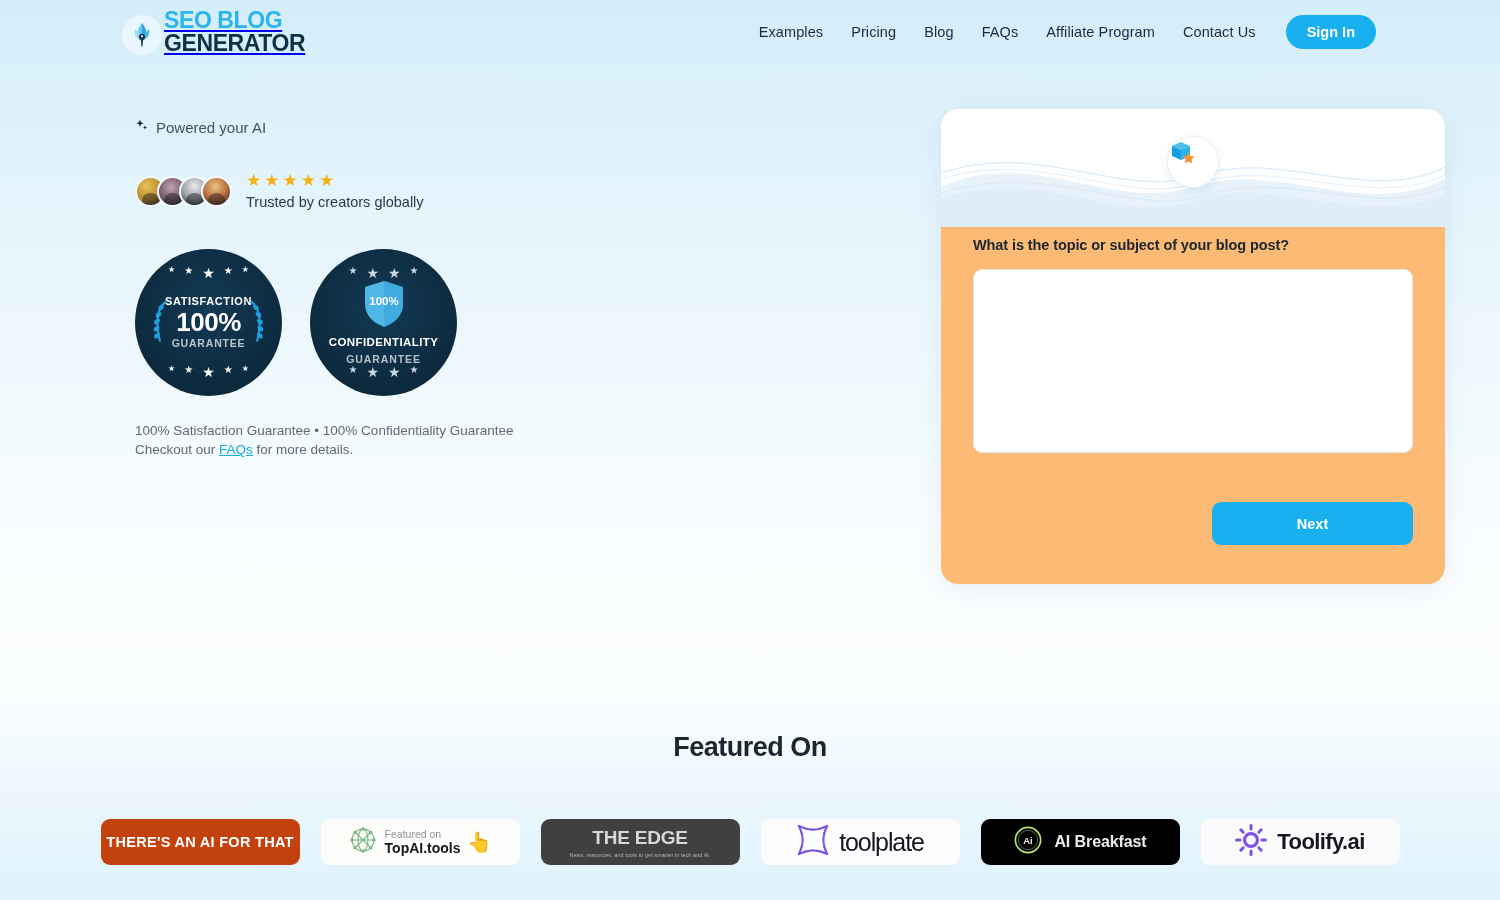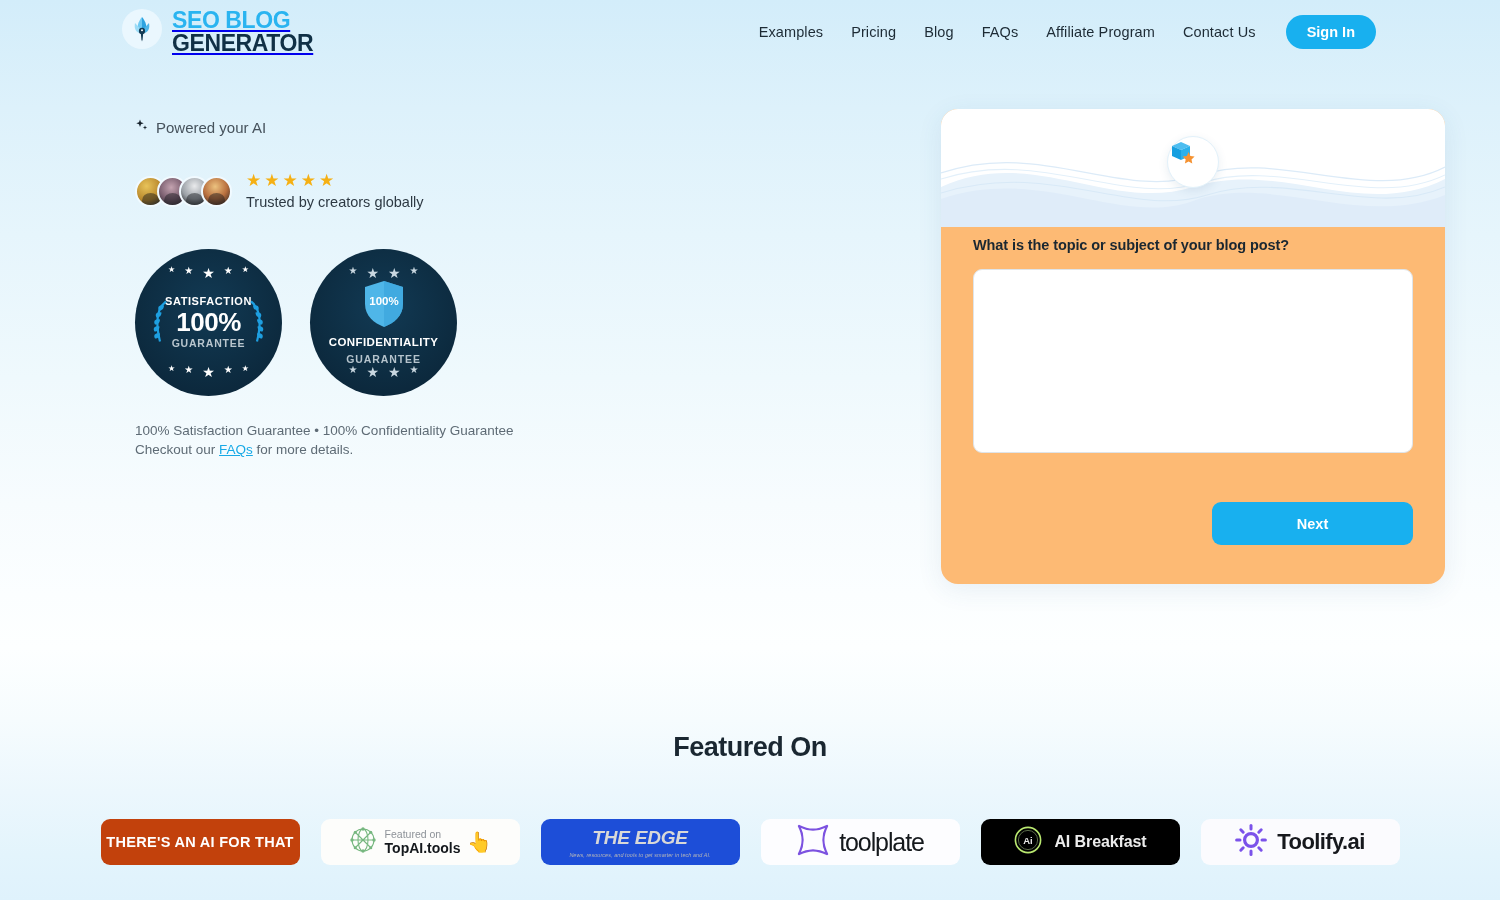--- a/index.html
+++ b/index.html
@@ -23,21 +23,21 @@
   }
 
   
   .header {
     height:64px;
     display:flex;
     align-items:center;
     justify-content:space-between;
     padding:0 124px 0 122px;
   }
-  .brand { display:flex; align-items:flex-start; gap:10px; }
+  .brand { display:flex; align-items:flex-end; gap:2px; }
   .brand-mark {
     width:40px; height:40px; border-radius:50%;
     background:#eaf7fe;
     display:flex; align-items:center; justify-content:center;
     flex:none;
   }
   .brand-text { line-height:0.98; }
   .brand-line1 {
     font-size:23px; font-weight:800; letter-spacing:-0.4px;
     color:#2ab4f0; display:block;
@@ -233,22 +233,22 @@
     width:199px; background:#fdfdfb;
     display:flex; gap:7px; padding:0 9px;
   }
   .topai-net { flex:none; }
   .topai-text { text-align:left; line-height:1.15; }
   .topai-small { font-size:10.5px; color:#8d9298; display:block; }
   .topai-big { font-size:14px; font-weight:800; color:#14181c; display:block; }
   .topai-hand { font-size:20px; flex:none; }
 
   .logo-edge {
-    width:199px; background:#1d4ed8;
-    flex-direction:column; justify-content:center; gap:3px;font-style:italic;
+    width:199px; background:#404040;
+    flex-direction:column; justify-content:center; gap:3px;
   }
   .edge-title {
     font-size:19px; font-weight:800; color:#d8d8d8; letter-spacing:-0.2px;
   }
   .edge-sub { font-size:5.4px; color:#b7b7b7; letter-spacing:0.1px; }
 
   .logo-toolplate {
     width:199px; background:#fdfdff; gap:9px;
   }
   .toolplate-text {

